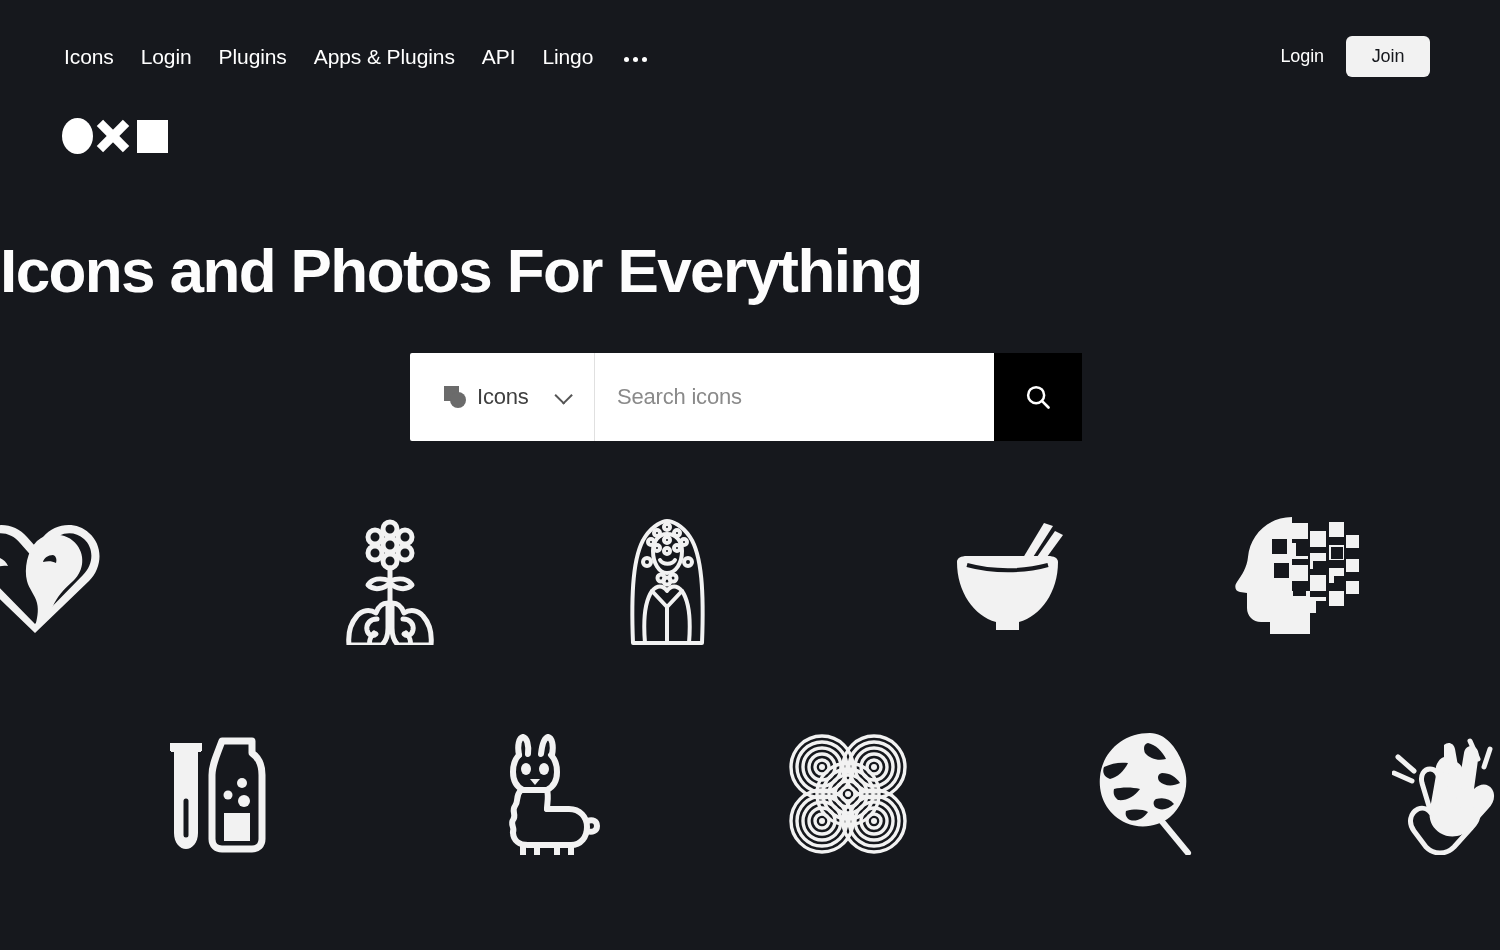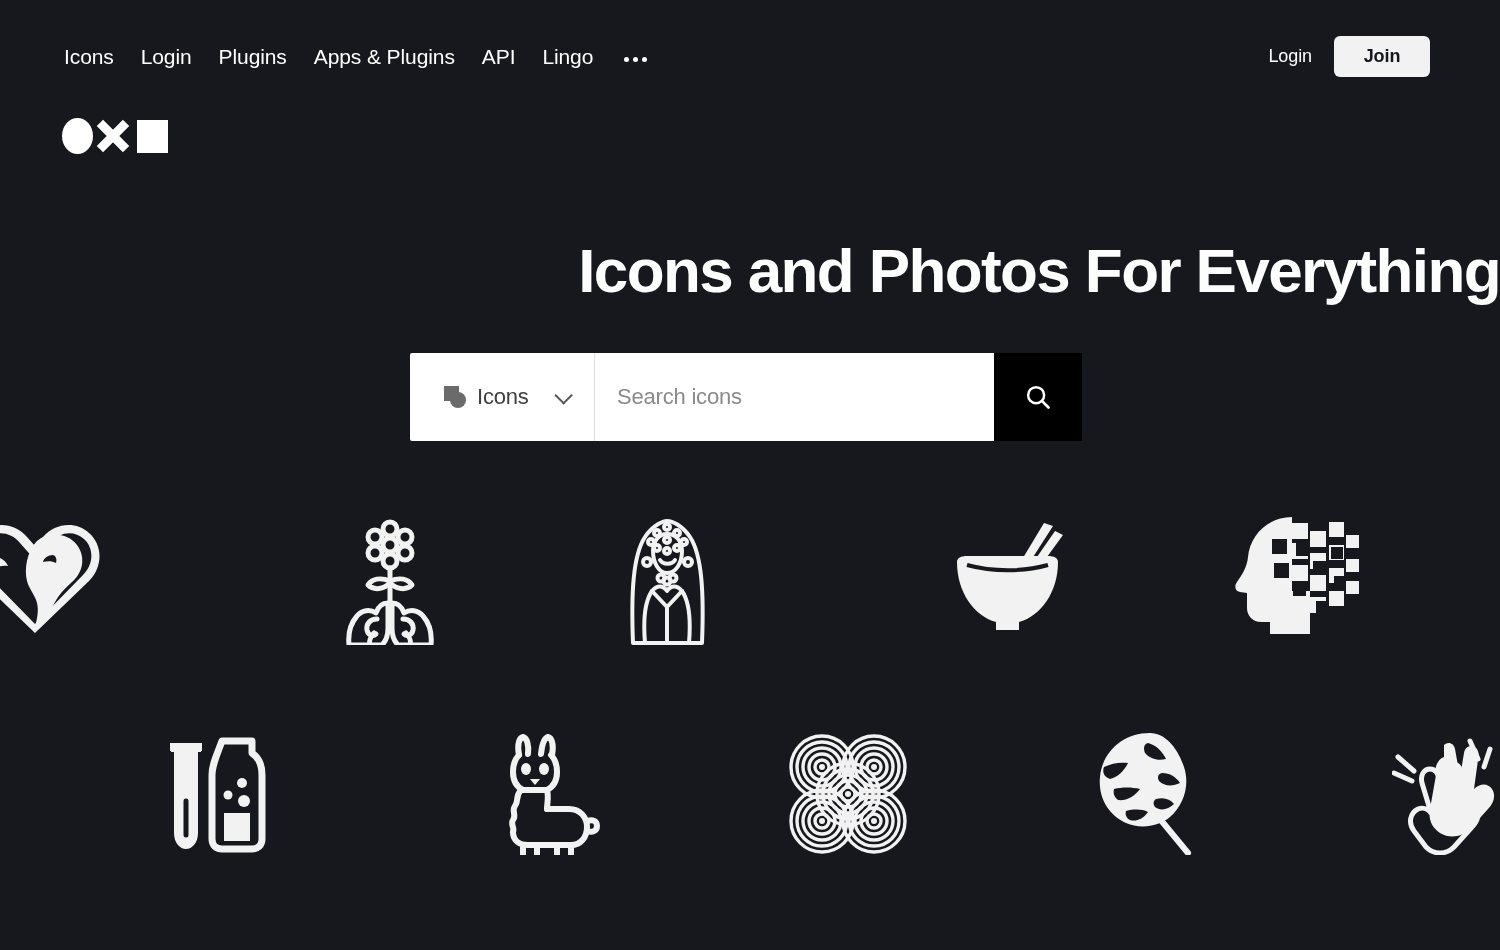--- a/index.html
+++ b/index.html
@@ -74,24 +74,24 @@
     font-size: 18px;
     color: #ffffff;
     cursor: pointer;
     letter-spacing: -0.1px;
   }
 
   .join-btn {
     background: #f2f2f2;
     color: #16181d;
     font-size: 18px;
-    font-weight: bold;
+    font-weight: normal;
     border: none;
     border-radius: 6px;
-    width: 96px;
+    width: 84px;
     height: 41px;
     cursor: pointer;
     font-family: "Liberation Sans", sans-serif;
     letter-spacing: -0.1px;
   }
 
   
   .logo {
     position: absolute;
     left: 62px;
@@ -127,21 +127,21 @@
     background: #ffffff;
     margin-left: 4px;
   }
 
   
   .hero-title {
     position: absolute;
     top: 238px;
     left: 0;
     width: 1500px;
-    text-align: right;
+    text-align: left;
     font-size: 62px;
     font-weight: bold;
     letter-spacing: -1.6px;
     color: #fdfdfd;
     line-height: 1.05;
   }
 
   
   .searchbar {
     position: absolute;

